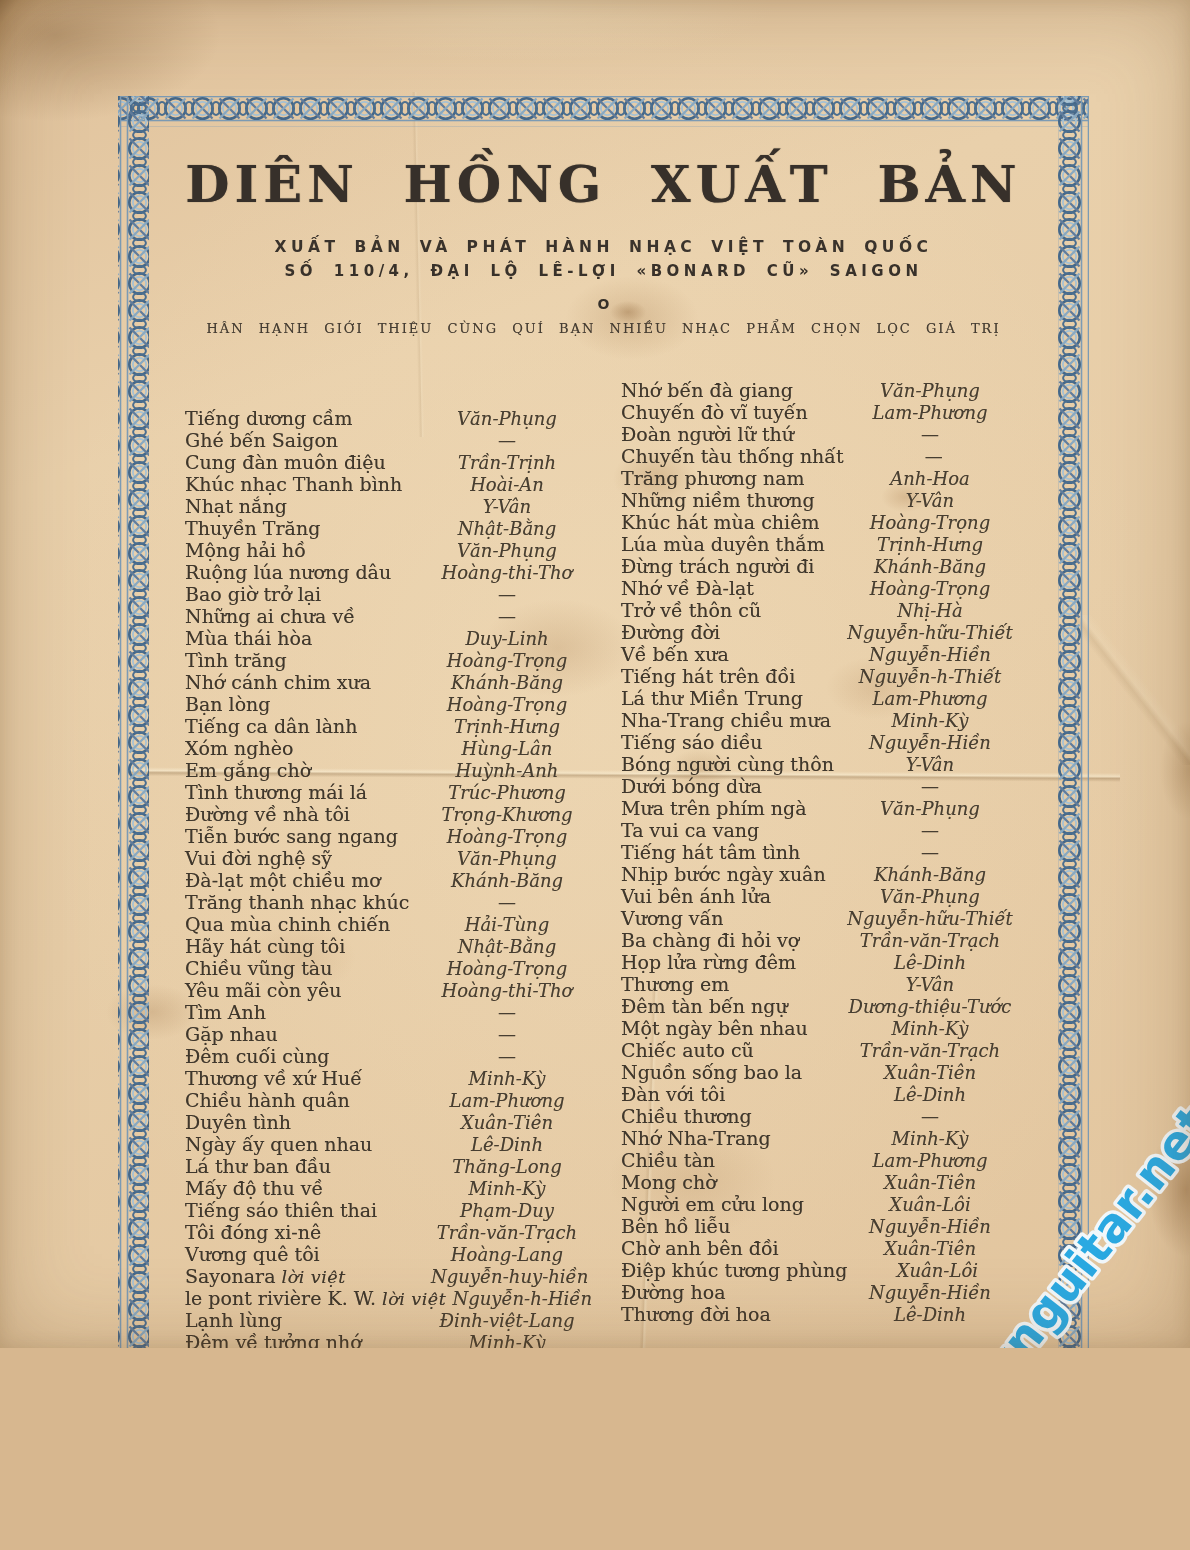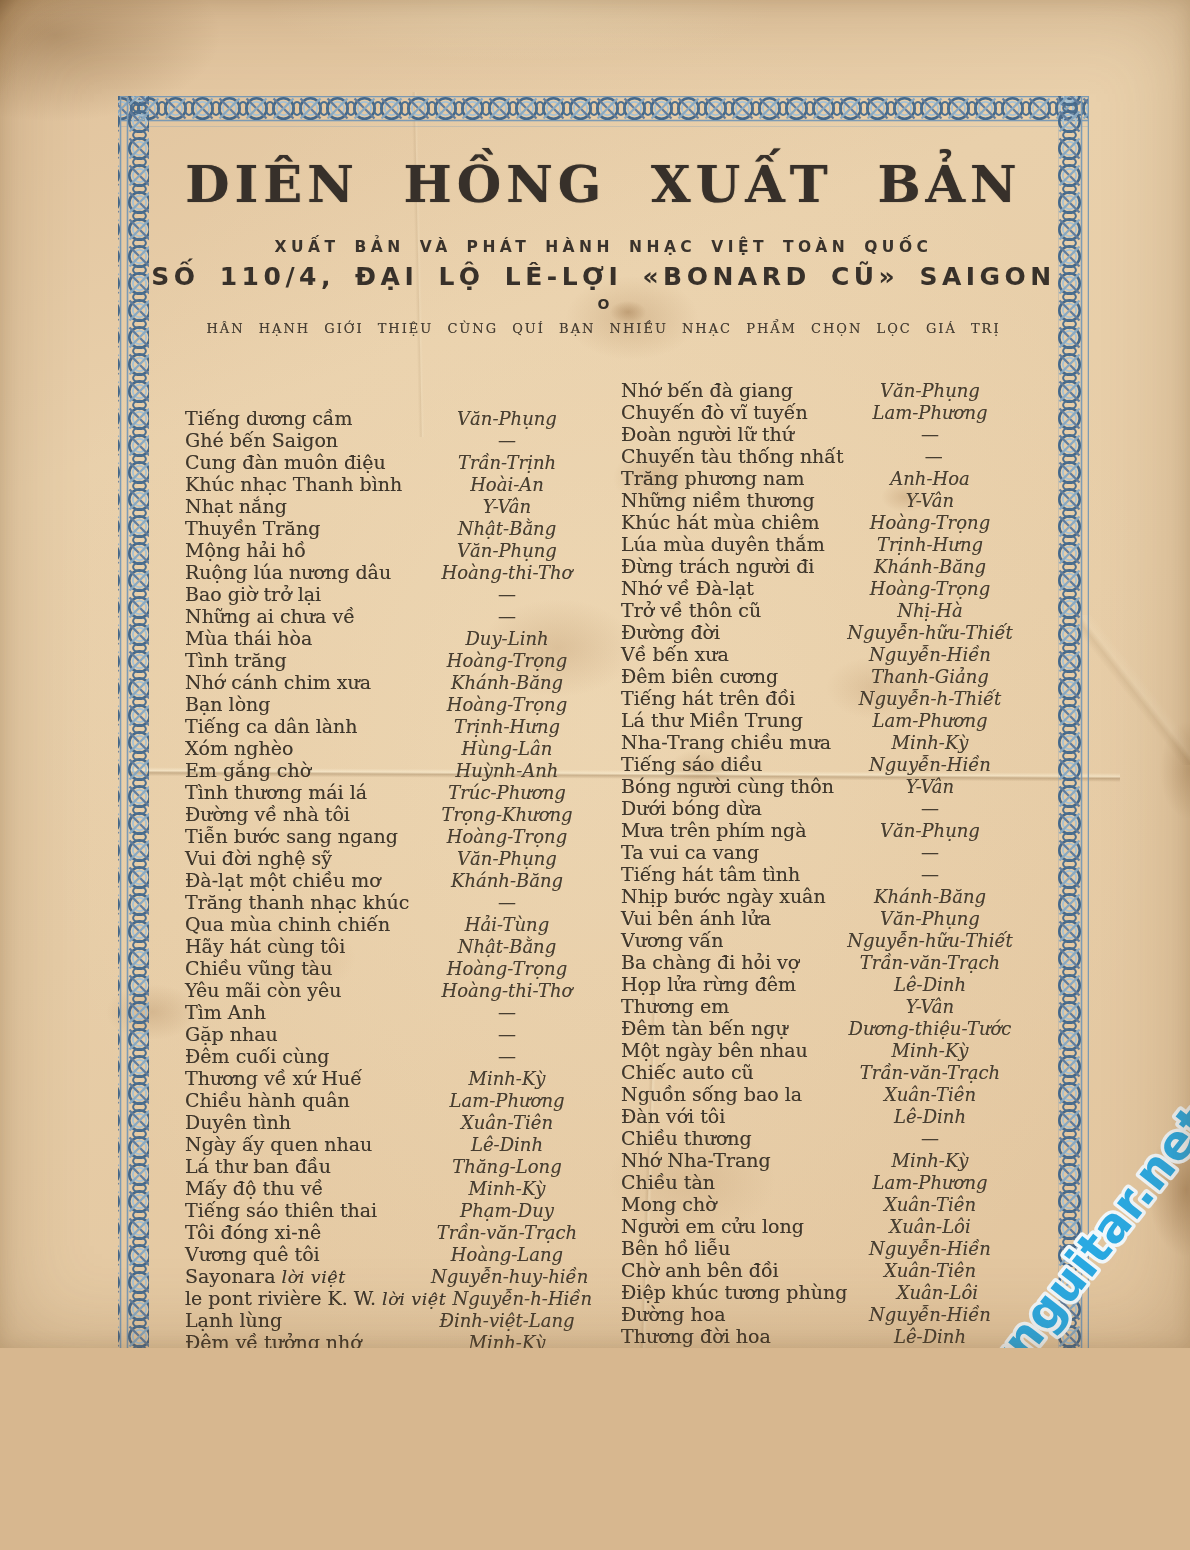--- a/index.html
+++ b/index.html
@@ -52,21 +52,21 @@
   .content{position:absolute;inset:0;}
   .masthead{position:absolute;left:150px;width:907px;text-align:center;}
   .pub-title{margin:0;top:156px;position:absolute;width:100%;
     font-size:51px;font-weight:bold;letter-spacing:5px;word-spacing:22px;line-height:1.1;
     color:#37302a;text-shadow:0 0 1px rgba(42,34,24,.65);}
   .tagline{position:absolute;top:238px;width:100%;
     font-family:"DejaVu Sans","Liberation Sans",sans-serif;font-weight:bold;
     font-size:15.5px;letter-spacing:4.5px;word-spacing:5px;color:#3a332c;}
   .address{position:absolute;top:262px;width:100%;
     font-family:"DejaVu Sans","Liberation Sans",sans-serif;font-weight:bold;
-    font-size:25px;letter-spacing:4.5px;word-spacing:7px;color:#38312a;}
+    font-size:15px;letter-spacing:4.5px;word-spacing:7px;color:#38312a;}
   .sep-o{position:absolute;top:296px;width:100%;
     font-family:"DejaVu Sans","Liberation Sans",sans-serif;font-weight:bold;font-size:14px;color:#35302a;}
   .intro{position:absolute;top:321px;width:100%;
     font-size:13px;letter-spacing:2px;word-spacing:8px;color:#453d33;
     text-shadow:0 0 .5px rgba(60,48,34,.5);}
 
   
   .catalog{position:absolute;left:185px;top:379px;width:835px;}
   .col{position:absolute;top:0;}
   .col0{left:0;width:398px;margin-top:28px;}
@@ -377,24 +377,20 @@
           </div>
           <div class="row">
             <span class="t">Đường đời</span>
             <span class="c">Nguyễn-hữu-Thiết</span>
           </div>
           <div class="row">
             <span class="t">Về bến xưa</span>
             <span class="c">Nguyễn-Hiền</span>
           </div>
           <div class="row">
-            <span class="t">Đêm biên cương</span>
-            <span class="c">Thanh-Giảng</span>
-          </div>
-          <div class="row">
             <span class="t">Tiếng hát trên đồi</span>
             <span class="c">Nguyễn-h-Thiết</span>
           </div>
           <div class="row">
             <span class="t">Lá thư Miền Trung</span>
             <span class="c">Lam-Phương</span>
           </div>
           <div class="row">
             <span class="t">Nha-Trang chiều mưa</span>
             <span class="c">Minh-Kỳ</span>

